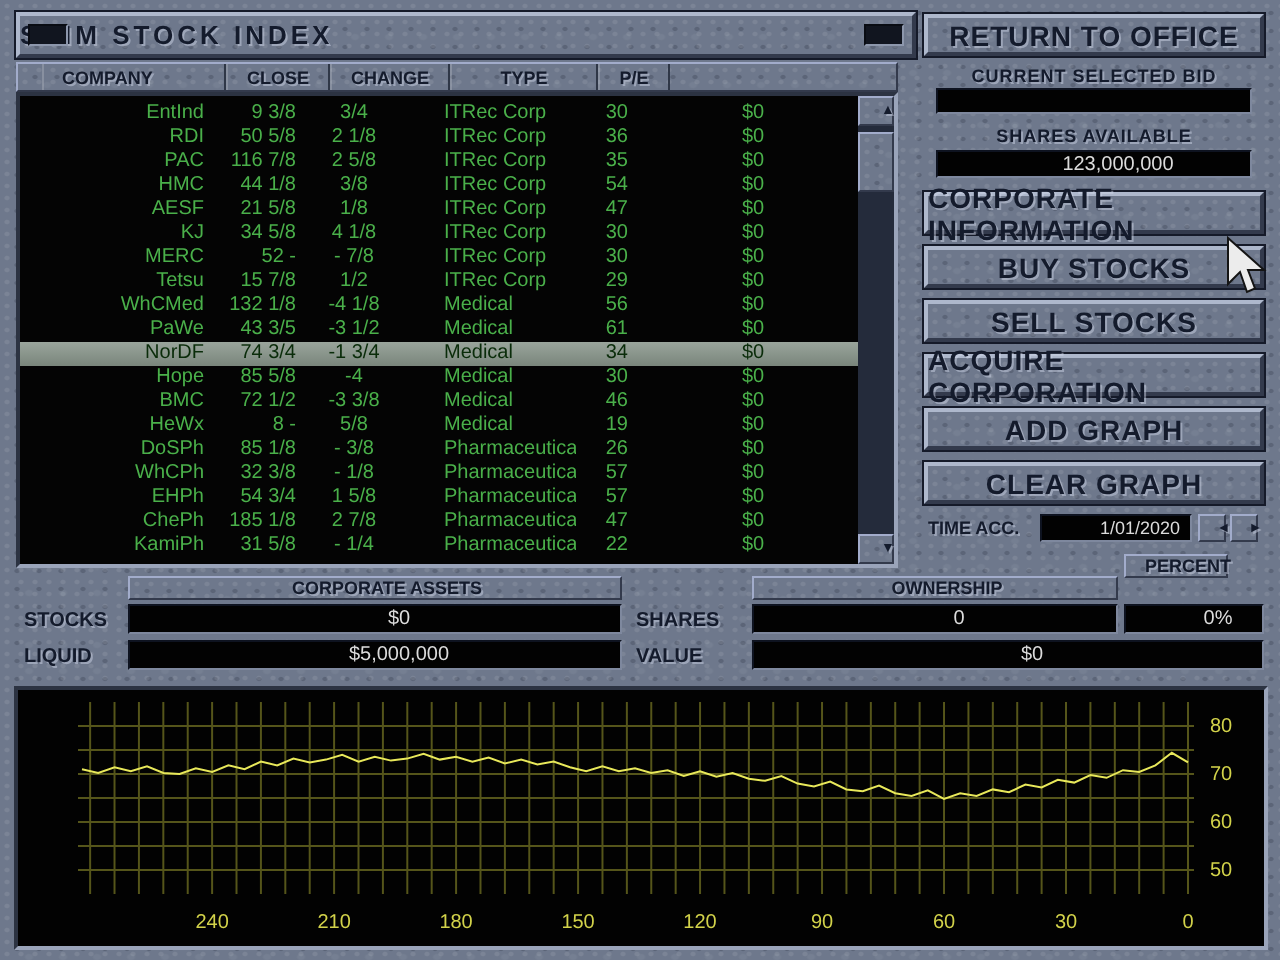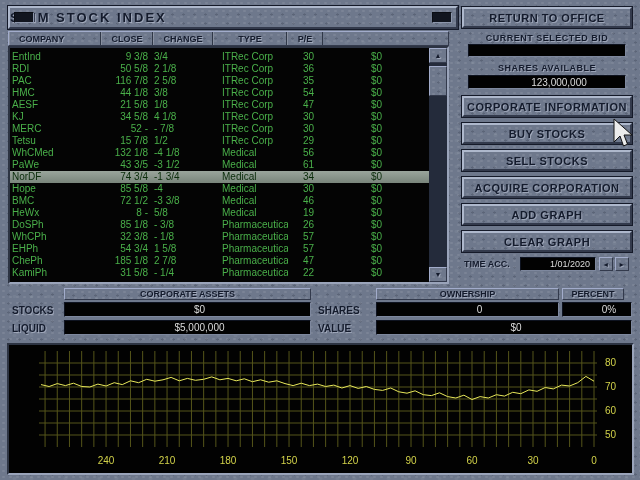--- a/index.html
+++ b/index.html
@@ -9,48 +9,48 @@
   .marble{
     background-color:#6e788c;
     background-image:
       radial-gradient(rgba(255,255,255,0.09) 1px, transparent 1.6px),
       radial-gradient(rgba(18,23,38,0.20) 1px, transparent 1.6px),
       radial-gradient(rgba(255,255,255,0.05) 1.5px, transparent 2.5px);
     background-size:7px 6px, 11px 9px, 17px 13px;
     background-position:0 0, 3px 2px, 6px 4px;
   }
   .raised{border:2px solid;border-color:#aeb8cc #333a4c #333a4c #aeb8cc;box-shadow:0 0 0 1px #151a29;}
-  .raised1{border:1px solid;border-color:#a2accB #333a4c #333a4c #a2accb;}
+  .raised1{border:1px solid;border-color:#a2accB #333a4c #333a4c #a2accb;padding-left:12px;}
   .sunken{border:2px solid;border-color:#2c3342 #9aa4ba #9aa4ba #2c3342;}
   .emboss{color:#141b2c;text-shadow:1px 1px 0 rgba(212,220,238,0.45);font-weight:bold;}
   .abs{position:absolute;}
   .btn{position:absolute;display:flex;align-items:center;justify-content:center;
-    font-size:11px;letter-spacing:0.5px;}
+    font-size:14px;letter-spacing:0.5px;}
   .field{background:#020202;border:1px solid;border-color:#0e1320 #7e889e #7e889e #0e1320;
     color:#dcdcdc;font-size:10px;display:flex;align-items:center;justify-content:center;padding-left:24px;}
   .panel-label{position:absolute;width:170px;text-align:center;font-size:9px;letter-spacing:0.5px;}
 
   
   #titlebar{left:8px;top:6px;width:450px;height:23px;display:flex;align-items:center;justify-content:flex-start;}
   #titlebar .title-text{font-size:13px;letter-spacing:2px;}
   .endcap{position:absolute;top:4px;width:20px;height:11px;background:#11151f;
     border:1px solid;border-color:#090c13 #8d97ac #8d97ac #090c13;}
 
   
   #table-header{left:8px;top:31px;width:441px;height:15px;display:flex;align-items:center;font-size:9px;}
   .hcell{height:100%;display:flex;align-items:center;justify-content:center;
     box-shadow:inset -1px 0 0 #2f3747, inset 1px 0 0 rgba(255,255,255,0.18);}
   #table-wrap{left:8px;top:46px;width:441px;height:238px;background:#040404;}
   #table-rows{position:absolute;left:0;top:0;width:419px;height:234px;padding-top:3px;overflow:hidden;}
   .trow{display:flex;height:12px;line-height:12px;font-size:10px;color:#4ab04a;}
   .trow.selected{background:linear-gradient(180deg,#9aa59c,#79857b);color:#0a2c0a;}
   .cell{white-space:nowrap;overflow:hidden;}
-  .c-company{width:92px;padding-left:2px;text-align:left;}
+  .c-company{width:92px;padding-left:18px;text-align:right;}
   .c-close{width:52px;text-align:right;padding-right:6px;}
-  .c-change{width:60px;text-align:left;padding-right:14px;}
+  .c-change{width:60px;text-align:center;padding-right:14px;}
   .c-type{width:74px;padding-left:8px;text-align:left;}
   .c-pe{width:36px;text-align:right;padding-right:10px;}
   .c-profit{flex:1;text-align:center;}
   .h-company{width:92px;justify-content:flex-start;padding-left:10px;}
   .h-close{width:52px;} .h-change{width:60px;} .h-type{width:74px;} .h-pe{width:36px;} .h-profit{flex:1;}
 
   
   #scrollbar{position:absolute;right:0;top:0;width:18px;height:234px;background:#242b3b;}
   .sb-btn{position:absolute;left:0;width:18px;height:15px;display:flex;align-items:center;justify-content:center;
     font-size:7px;}
@@ -273,21 +273,21 @@
   <div class="field abs" style="left:520px;top:257px;width:76px;height:14px;font-size:9px;">1/01/2020</div>
   <div class="btn marble raised1 emboss" style="left:599px;top:257px;width:14px;height:14px;font-size:7px;">
     <span>◄</span>
   </div>
   <div class="btn marble raised1 emboss" style="left:615px;top:257px;width:14px;height:14px;font-size:7px;">
     <span>►</span>
   </div>
 
   <div class="strip marble raised1 emboss" style="left:64px;top:288px;width:247px;">CORPORATE ASSETS</div>
   <div class="strip marble raised1 emboss" style="left:376px;top:288px;width:183px;">OWNERSHIP</div>
-  <div class="strip marble raised1 emboss" style="left:562px;top:288px;width:62px;">PERCENT</div>
+  <div class="strip marble raised1 emboss" style="left:562px;top:277px;width:52px;">PERCENT</div>
 
   <div class="asset-label emboss" style="left:12px;top:305px;">STOCKS</div>
   <div class="field abs" style="left:64px;top:302px;width:247px;height:15px;">$0</div>
   <div class="asset-label emboss" style="left:318px;top:305px;">SHARES</div>
   <div class="field abs" style="left:376px;top:302px;width:183px;height:15px;">0</div>
   <div class="field abs" style="left:562px;top:302px;width:70px;height:15px;">0%</div>
 
   <div class="asset-label emboss" style="left:12px;top:323px;">LIQUID</div>
   <div class="field abs" style="left:64px;top:320px;width:247px;height:15px;">$5,000,000</div>
   <div class="asset-label emboss" style="left:318px;top:323px;">VALUE</div>

